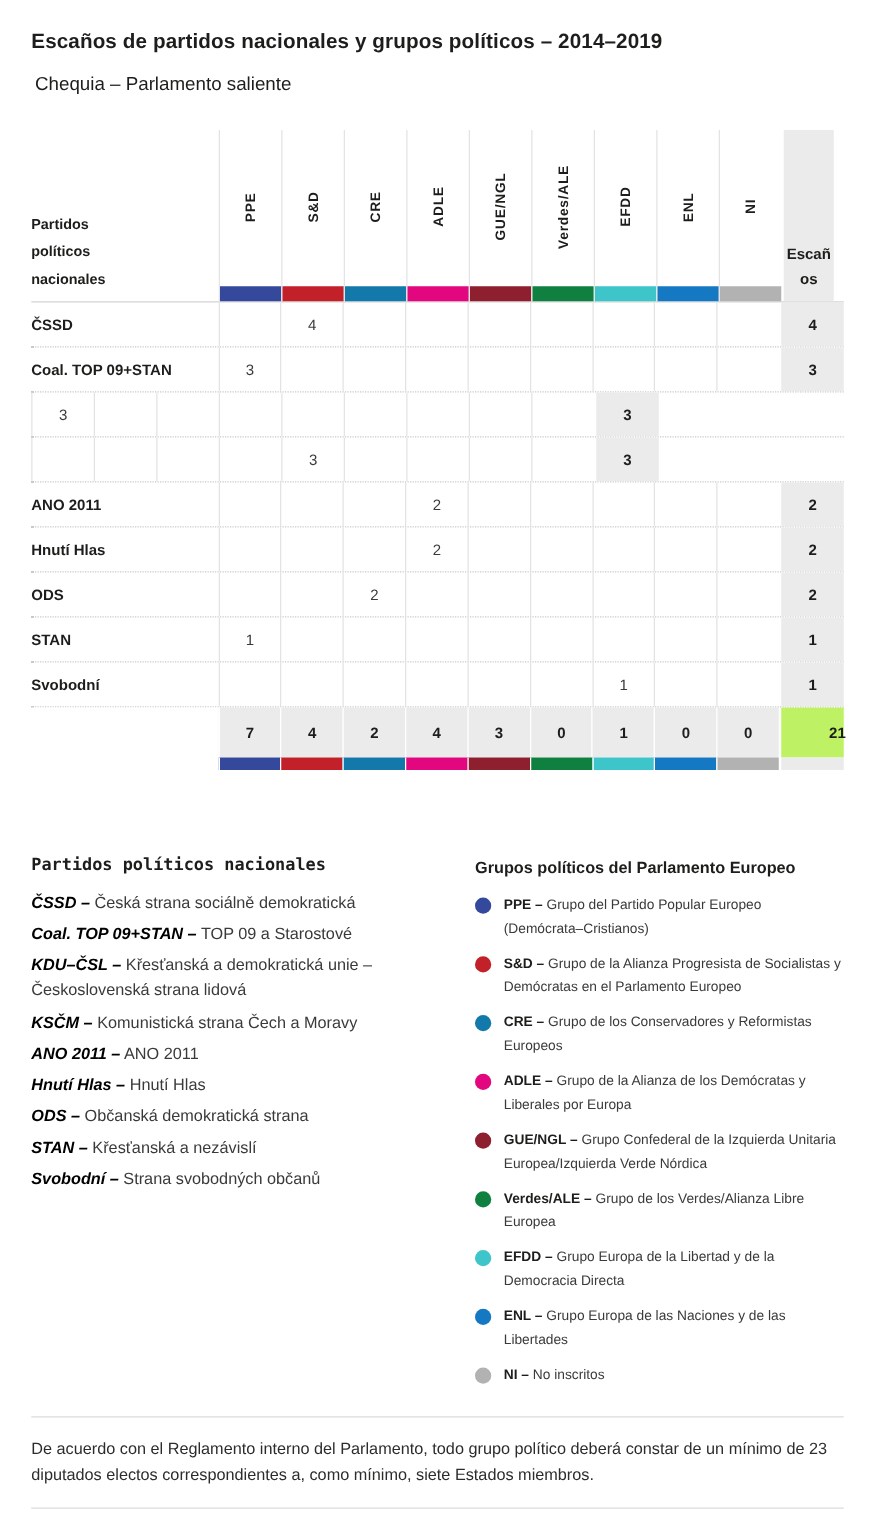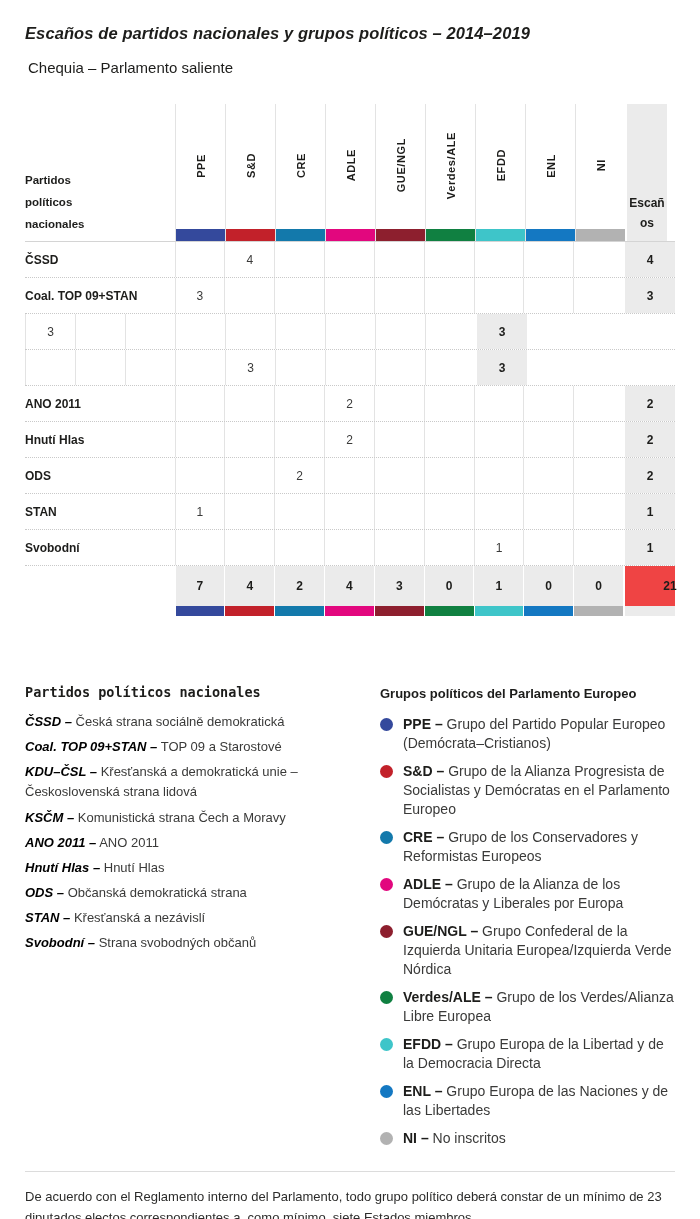--- a/index.html
+++ b/index.html
@@ -1,20 +1,20 @@
 <!DOCTYPE html>
 <html><head>
 <meta charset="utf-8">
 <style>
   html,body{margin:0;padding:0;background:#ffffff;}
   body{width:700px;font-family:"Liberation Sans",sans-serif;color:#1d1d1b;-webkit-font-smoothing:antialiased;}
   .page{width:700px;min-height:1219px;box-sizing:border-box;padding:18px 25px 30px 25px;}
 
   
-  .title{font-size:16.5px;font-weight:bold;margin:6px 0 10px 0;letter-spacing:.1px;font-style:italic;}
+  .title{font-size:16.5px;font-weight:bold;margin:6px 0 10px 0;letter-spacing:.1px;}
   .subtitle{font-size:15px;font-weight:normal;margin:16px 0 0 3px;color:#1d1d1b;}
 
   
   .tbl{margin-top:28px;width:650px;font-size:12px;}
   .thead{display:flex;height:137px;}
   .corner{width:150px;display:flex;align-items:flex-end;}
   .corner span{display:block;width:60px;font-weight:bold;font-size:11.5px;line-height:22px;overflow-wrap:break-word;word-break:break-word;padding-bottom:6px;}
   .ghead{width:50px;box-sizing:border-box;border-left:1px solid #e3e3e3;position:relative;display:flex;align-items:center;justify-content:center;}
   .vlabel{writing-mode:vertical-rl;transform:rotate(180deg);font-weight:bold;font-size:11px;letter-spacing:.6px;margin-bottom:14px;}
   .colorbar{position:absolute;left:0;right:0;bottom:0;height:12px;}
@@ -23,38 +23,38 @@
 
   .trow{display:flex;height:35px;border-top:1px dotted #c9c9c9;}
   .thead + div .trow:first-child{border-top:1px solid #d4d4d4;}
   .cell{width:50px;box-sizing:border-box;border-left:1px solid #e3e3e3;display:flex;align-items:center;justify-content:center;color:#3a3a39;}
   .cell.label{width:150px;border-left:none;justify-content:flex-start;font-weight:bold;color:#1d1d1b;font-size:12px;}
   .cell.total{border-left:none;margin-left:2px;background:#ebebeb;font-weight:bold;color:#1d1d1b;}
 
   .trow.totals{height:40px;}
   .trow.totals .cell{background:#ebebeb;border-left:1px solid #ffffff;font-weight:bold;color:#1d1d1b;}
   .trow.totals .cell.label{background:#ffffff;border-left:none;}
-  .trow.totals .cell.total{border-left:none;background:#ef4444;padding-left:40px;}
+  .trow.totals .cell.total{border-left:none;background:#bef264;padding-left:40px;}
 
   .barrow{display:flex;height:10px;}
   .barrow .spacer{width:150px;}
   .barrow .bcell{width:50px;box-sizing:border-box;border-left:1px solid #ffffff;}
   .barrow .bend{width:50px;margin-left:2px;background:#ebebeb;}
 
   
   .legends{display:flex;margin-top:68px;}
   .leg-left{width:355px;padding-right:10px;box-sizing:border-box;}
   .leg-left h3{font-family:"DejaVu Sans Mono",monospace;font-size:13.5px;font-weight:bold;margin:0 0 12px 0;}
   .leg-left p{margin:0 0 5px 0;font-size:13px;line-height:1.55;color:#3a3a39;}
   .leg-left p b{color:#000000;font-style:italic;}
   .leg-right{width:295px;}
   .leg-right h3{font-size:13px;font-weight:bold;margin:2px 0 14px 0;}
   .gitem{display:flex;margin:0 0 9px 0;}
   .gdot{width:13px;height:13px;border-radius:50%;flex:0 0 13px;margin:3px 10px 0 0;}
-  .gtext{font-size:14px;line-height:19px;color:#3a3a39;}
+  .gtext{font-size:11px;line-height:19px;color:#3a3a39;}
   .gtext b{color:#1d1d1b;}
 
   
   .note{margin-top:14px;border-top:1px solid #dcdcdc;border-bottom:1px solid #dcdcdc;padding:15px 0;font-size:13px;line-height:1.6;color:#2c2c2b;}
 </style>
 </head>
 <body>
 
 <div class="page">
 

